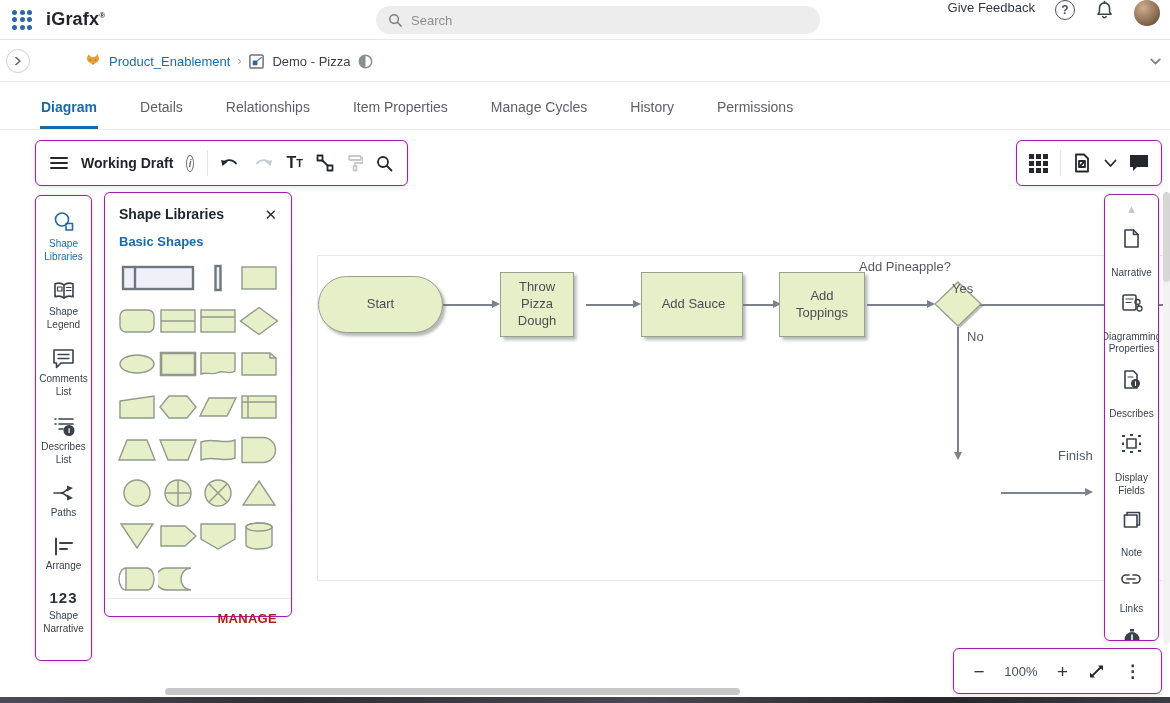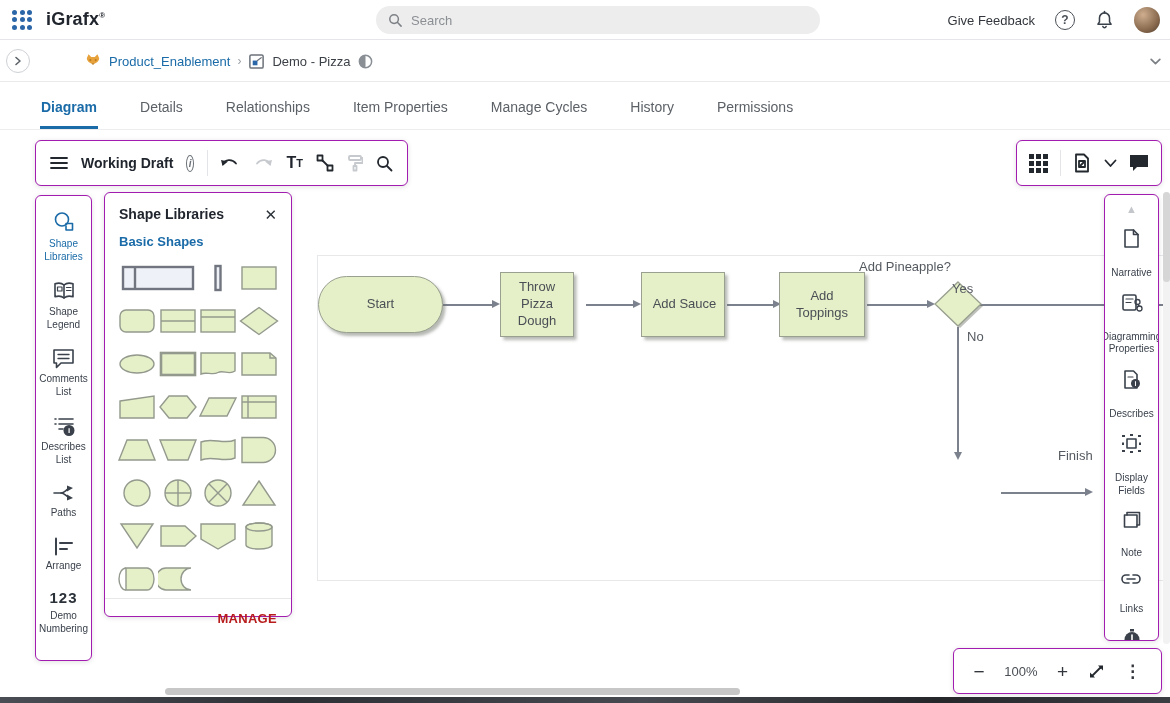--- a/index.html
+++ b/index.html
@@ -11,21 +11,21 @@
             border-bottom:1px solid #e4e6e9; display:flex; align-items:center; z-index:30; }
   .waffle { display:grid; grid-template-columns:repeat(3,5px); grid-gap:2.5px; margin-left:12px; cursor:pointer; }
   .waffle i { width:5px; height:5px; border-radius:50%; background:#2b66a8; }
   .logo { font-size:18px; font-weight:bold; color:#21262e; margin-left:14px; letter-spacing:.2px; }
   .logo sup { font-size:8px; }
   .searchpill { position:absolute; left:376px; top:6px; width:444px; height:28px; background:#ededed;
                 border-radius:14px; display:flex; align-items:center; padding:0 12px; }
   .searchpill input { border:none; background:transparent; outline:none; font-size:13px; color:#444;
                       margin-left:8px; width:380px; font-family:inherit; }
   .searchpill input::placeholder { color:#8b8f94; }
-  .top-right { position:absolute; right:10px; top:0; height:40px; display:flex; align-items:center; gap:20px; }
+  .top-right { position:absolute; right:10px; top:0; height:40px; display:flex; align-items:flex-start; gap:20px; }
   .feedback { font-size:13px; color:#33373d; cursor:pointer; }
   .help-circle { width:20px; height:20px; border:1.6px solid #4b5057; border-radius:50%; font-size:12px;
                  color:#4b5057; display:flex; align-items:center; justify-content:center; font-weight:bold; cursor:pointer; }
   .avatar { width:26px; height:26px; border-radius:50%; background:radial-gradient(circle at 35% 30%, #cfae8f, #8a6b4f 60%, #4e3b2a); cursor:pointer; }
 
   
   .crumbrow { position:absolute; top:41px; left:0; width:1170px; height:41px; background:#fff;
               border-bottom:1px solid #e9eaec; display:flex; align-items:center; z-index:29; }
   .expander { position:absolute; left:6px; top:8px; width:24px; height:24px; border:1px solid #ced1d5;
               border-radius:50%; background:#fff; display:flex; align-items:center; justify-content:center; cursor:pointer; }
@@ -338,21 +338,21 @@
     <div class="rail-item">
       <svg width="22" height="19" viewBox="0 0 22 19">
         <line class="ic" x1="4" y1="1.5" x2="4" y2="17.5" style="stroke-width:2"></line>
         <line class="ic" x1="8" y1="6" x2="20" y2="6" style="stroke-width:2"></line>
         <line class="ic" x1="8" y1="12" x2="15" y2="12" style="stroke-width:2"></line>
       </svg>
       <span class="lbl">Arrange</span>
     </div>
     <div class="rail-item">
       <div class="num123">123</div>
-      <span class="lbl">Demo Numbering</span>
+      <span class="lbl">Shape Narrative</span>
     </div>
   </div>
 
   <div class="card shpanel">
     <div class="shp-head">
       <span class="shp-title">Shape Libraries</span>
       <span class="shp-close">✕</span>
     </div>
     <div class="shp-sec">Basic Shapes</div>
     <div class="sgrid">
@@ -523,21 +523,21 @@
     </div>
     <div class="shp-foot">
       <span class="manage">MANAGE</span>
     </div>
   </div>
 
   <div class="canvas-page"></div>
 
   <div class="fc-box stadium" style="left:318px; top:276px; width:125px; height:57px;">Start</div>
   <div class="fc-box" style="left:500px; top:272px; width:74px; height:65px;">Throw Pizza Dough</div>
-  <div class="fc-box" style="left:641px; top:272px; width:84px; height:65px;padding-left:6px;">Add Sauce</div>
+  <div class="fc-box" style="left:641px; top:272px; width:102px; height:65px;padding-left:6px;">Add Sauce</div>
   <div class="fc-box" style="left:779px; top:272px; width:86px; height:65px;">Add Toppings</div>
   <svg style="position:absolute; left:932px; top:281px; z-index:3;" width="53" height="49" viewBox="0 0 53 49">
     <polygon points="28,3 51,25 28,47 5,25" fill="rgba(110,115,105,.45)"></polygon>
     <polygon points="26,1 49,23 26,45 3,23" fill="var(--shape-fill,#e5efc8)" stroke="#99a08f" stroke-width="1.3"></polygon>
   </svg>
   <div class="fc-lbl" style="left:845px; top:259px; width:120px; text-align:center;">Add Pineapple?</div>
 
   <div class="fc-line" style="left:443px; top:304px; width:51px; height:1.6px;"></div>
   <div class="fc-ah-r" style="left:492px; top:300px;"></div>
   <div class="fc-line" style="left:586px; top:304px; width:49px; height:1.6px;"></div>

